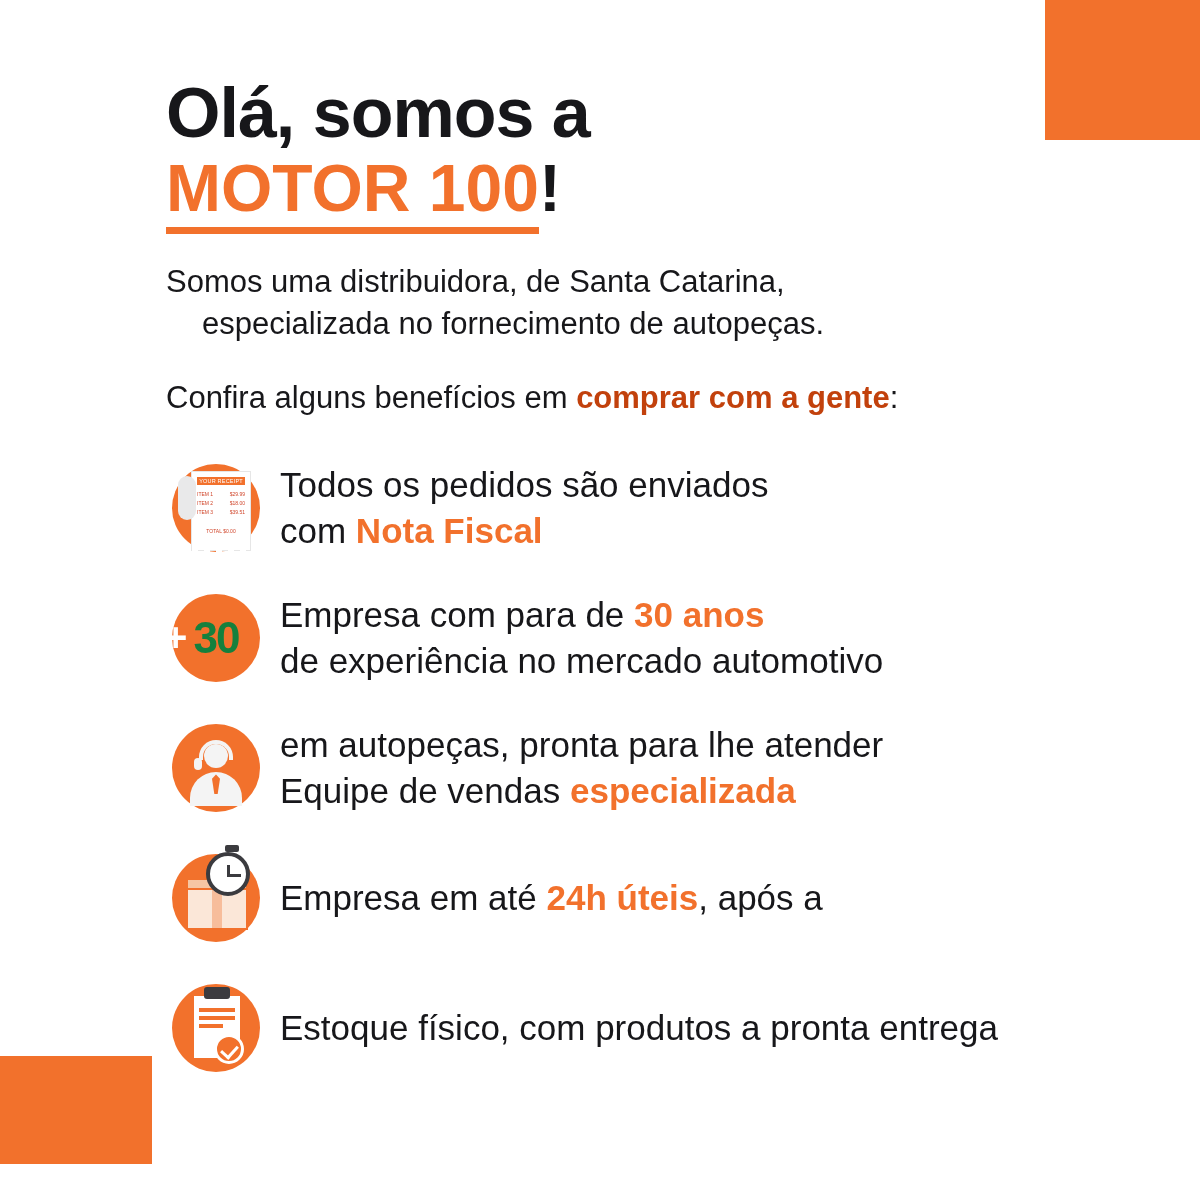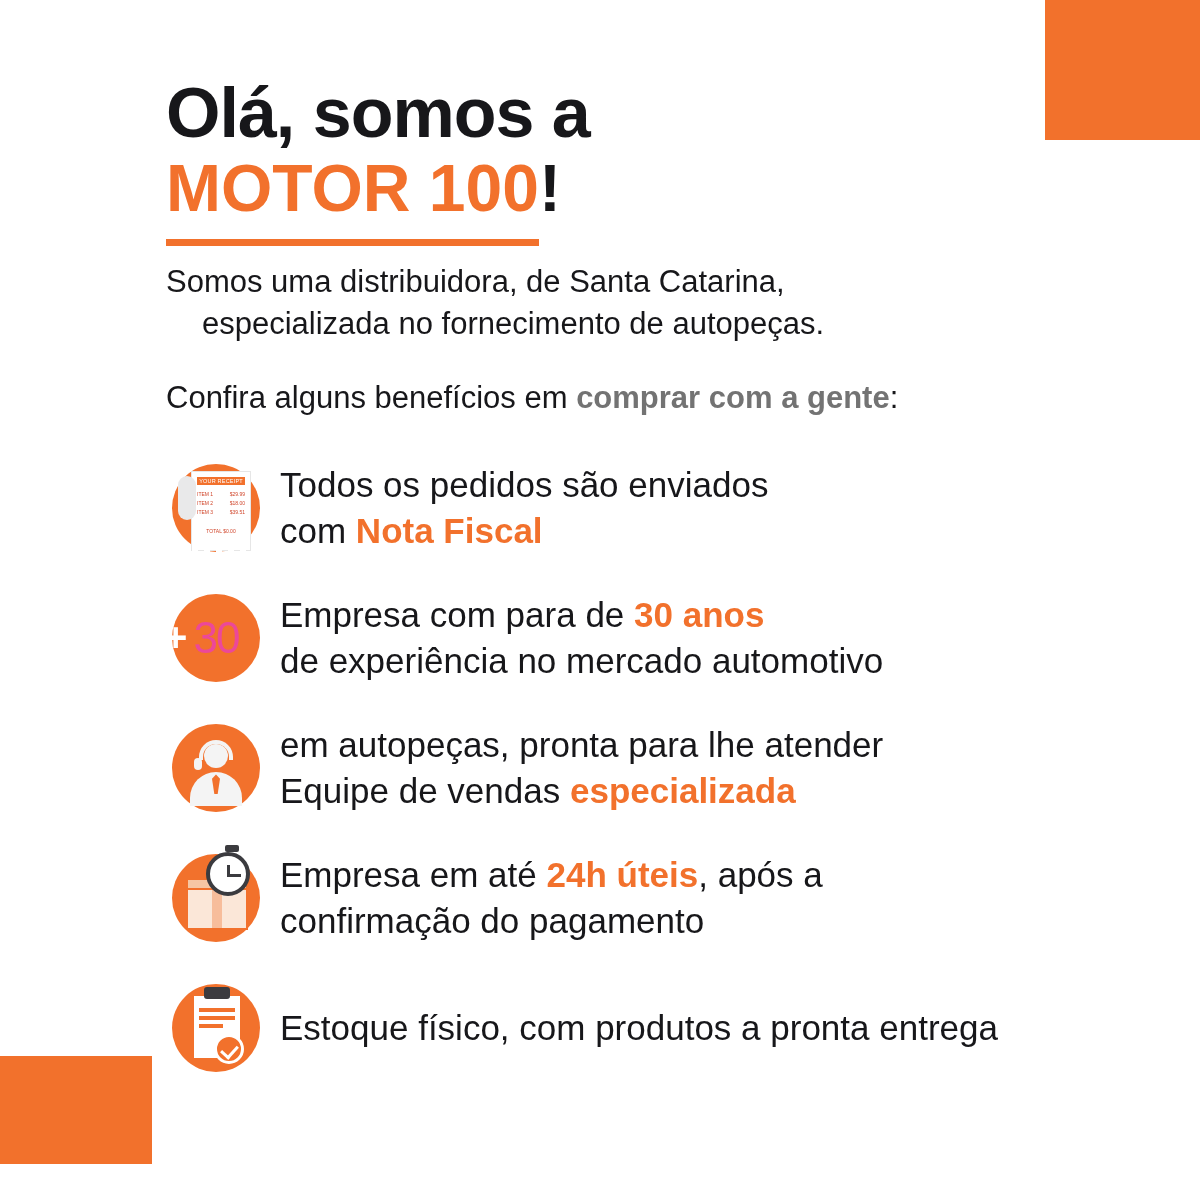--- a/index.html
+++ b/index.html
@@ -64,39 +64,39 @@
     display: block;
     font-size: 66px;
     font-weight: bold;
     color: #17171a;
     letter-spacing: 0px;
     margin-top: 6px;
   }
   .brand {
     color: #f2712c;
     border-bottom: 7px solid #f2712c;
-    padding-bottom: 14px;
+    padding-bottom: 2px;
   }
 
   
   .intro {
     margin-top: 38px;
     font-size: 31px;
     color: #17171a;
     line-height: 1.35;
   }
   .intro .l2 { display: block; margin-left: 36px; }
 
   .benefits-lead {
     margin-top: 36px;
     font-size: 31px;
     color: #17171a;
   }
   .benefits-lead .hl {
-    color: #737373;
+    color: #c2410c;
     font-weight: bold;
     text-align: center;
   }
 
   
   .benefits {
     margin-top: 42px;
   }
   .benefit {
     display: flex;
@@ -206,22 +206,22 @@
     top: 0;
     width: 100px;
     height: 100px;
     display: flex;
     align-items: center;
     justify-content: center;
   }
   .plus30 .num {
     position: relative;
     z-index: 2;
-    color: #ec4899;
-    font-weight: normal;
+    color: #15803d;
+    font-weight: bold;
     font-size: 44px;
     letter-spacing: -2px;
   }
   .plus30 .plus {
     position: absolute;
     left: -2px;
     top: 27px;
     z-index: 3;
     color: #ffffff;
     font-weight: bold;
@@ -500,23 +500,20 @@
           <div class="box-lid"></div>
           <div class="watch">
             <div class="watch-hand-a"></div>
             <div class="watch-hand-b"></div>
           </div>
         </div>
         <div class="benefit-text">
           <div>
             <span>Empresa em até </span><span class="hl">24h úteis</span><span>, após a</span>
           </div>
-          <div>
-            <span>confirmação do pagamento</span>
-          </div>
         </div>
       </div>
 
       <div class="benefit">
         <div class="benefit-icon">
           <div class="circle"></div>
           <div class="clip-board"></div>
           <div class="clip-top"></div>
           <div class="clip-line a"></div>
           <div class="clip-line b"></div>

